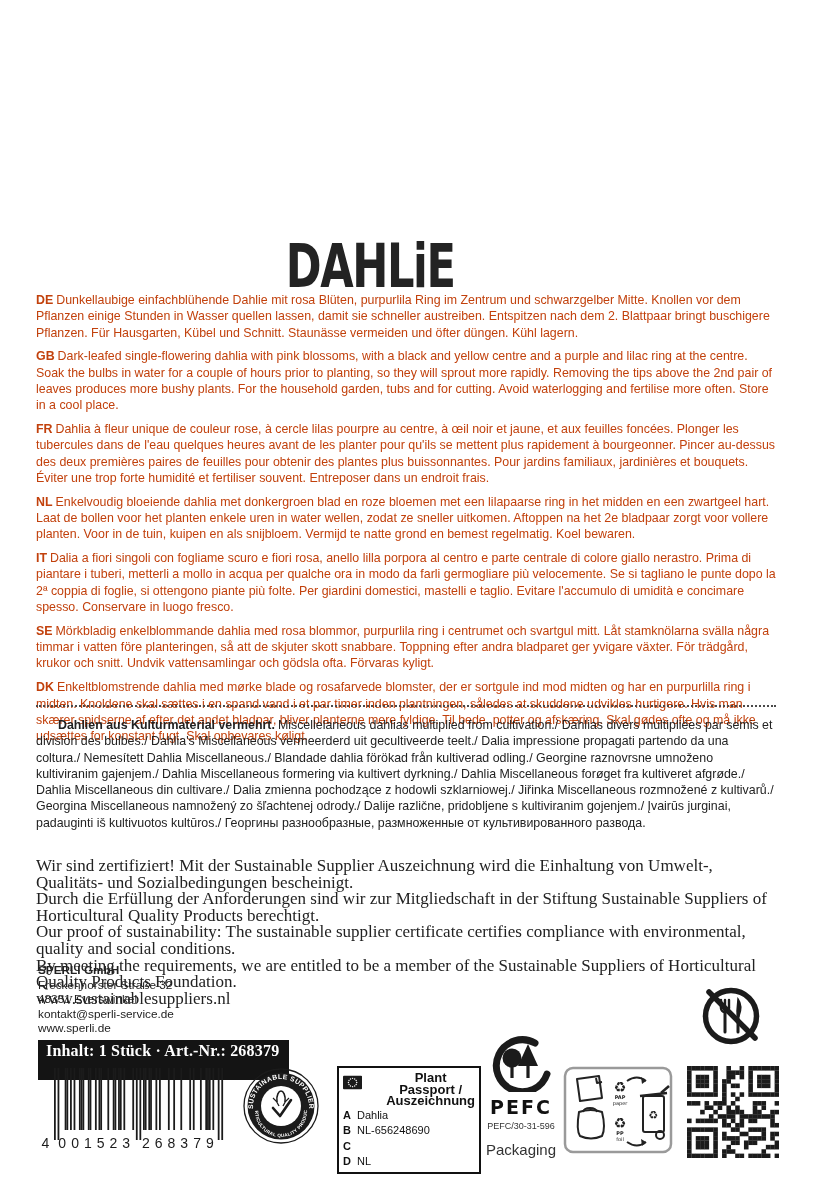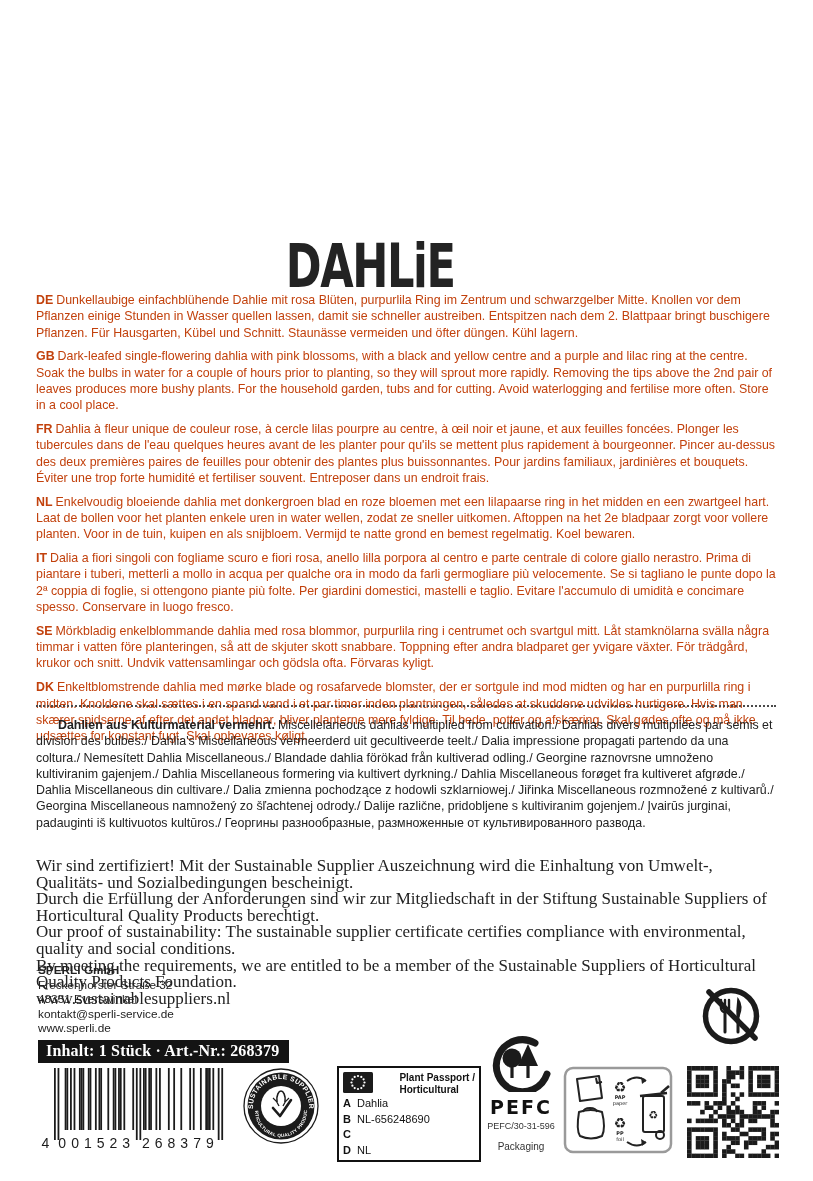--- a/index.html
+++ b/index.html
@@ -35,38 +35,38 @@
   .sec-prop b{margin-right:3px;margin-left:22px;}
 
   .sec-cert{top:858px;left:36px;width:745px;font-size:17px;line-height:16.6px;color:#222;white-space:pre-line;font-family:Liberation Serif, serif;}
 
   .sec-addr{top:963px;left:38px;font-size:11.8px;line-height:14.5px;color:#222;}
   .sec-addr .bold{font-weight:bold;}
 
   .inhalt-bar{
     top:1040px;left:38px;background:#141414;color:#ffffff;
     font-family:"Liberation Serif",serif;font-weight:bold;font-size:16px;
-    padding:2px 10px 3px 8px;letter-spacing:0.2px;
+    padding:2px 10px 20px 8px;letter-spacing:0.2px;
   }
 
   
   .barcode{top:1066px;left:38px;}
   .badge{top:1066px;left:242px;}
   .passport{
     top:1066px;left:337px;width:132px;border:2px solid #111;background:#fff;
     padding:4px 4px 3px 4px;
   }
   .pp-head{display:flex;justify-content:space-between;align-items:flex-start;}
-  .pp-title{font-weight:bold;font-size:10px;line-height:11.5px;text-align:left;color:#111;margin-left:24px;}
+  .pp-title{font-weight:bold;font-size:13px;line-height:11.5px;text-align:center;color:#111;margin-left:24px;}
   .pp-row{display:flex;font-size:11px;line-height:14.5px;color:#111;margin-top:1px;}
   .pp-key{font-weight:bold;width:14px;}
   .pefc{top:1036px;left:478px;width:86px;text-align:center;color:#111;}
   .pefc-name{font-weight:bold;font-size:19px;letter-spacing:2px;margin-top:0px;font-family:"DejaVu Sans",sans-serif;}
   .pefc-lic{font-size:9px;margin-top:3px;color:#333;}
-  .pefc-pkg{font-size:10px;margin-top:10px;color:#333;}
+  .pefc-pkg{font-size:15px;margin-top:10px;color:#333;}
   .recycle{top:1066px;left:563px;}
   .qr{top:1066px;left:687px;}
   .notfood{top:983px;left:698px;}
 </style>
 </head>
 <body>
 
 <div class="abs sec-title">
   <div class="brand">DAHLiE</div>
 </div>
@@ -185,21 +185,21 @@
         <circle cx="15" cy="17" r="1.1"></circle>
           <circle cx="11.7" cy="16.1" r="1.1"></circle>
           <circle cx="9.4" cy="13.7" r="1.1"></circle>
         <circle cx="8.5" cy="10.5" r="1.1"></circle>
           <circle cx="9.4" cy="7.3" r="1.1"></circle>
           <circle cx="11.7" cy="4.9" r="1.1"></circle>
       </g>
     </svg>
     <div class="pp-title">
       <div>Plant Passport /</div>
-      <div>Horticultural</div>
+      <div>Auszeichnung</div>
     </div>
   </div>
   <div class="pp-row">
       <span class="pp-key">A</span>
       <span>Dahlia</span>
     </div>
   <div class="pp-row">
       <span class="pp-key">B</span>
       <span>NL-656248690</span>
     </div>

